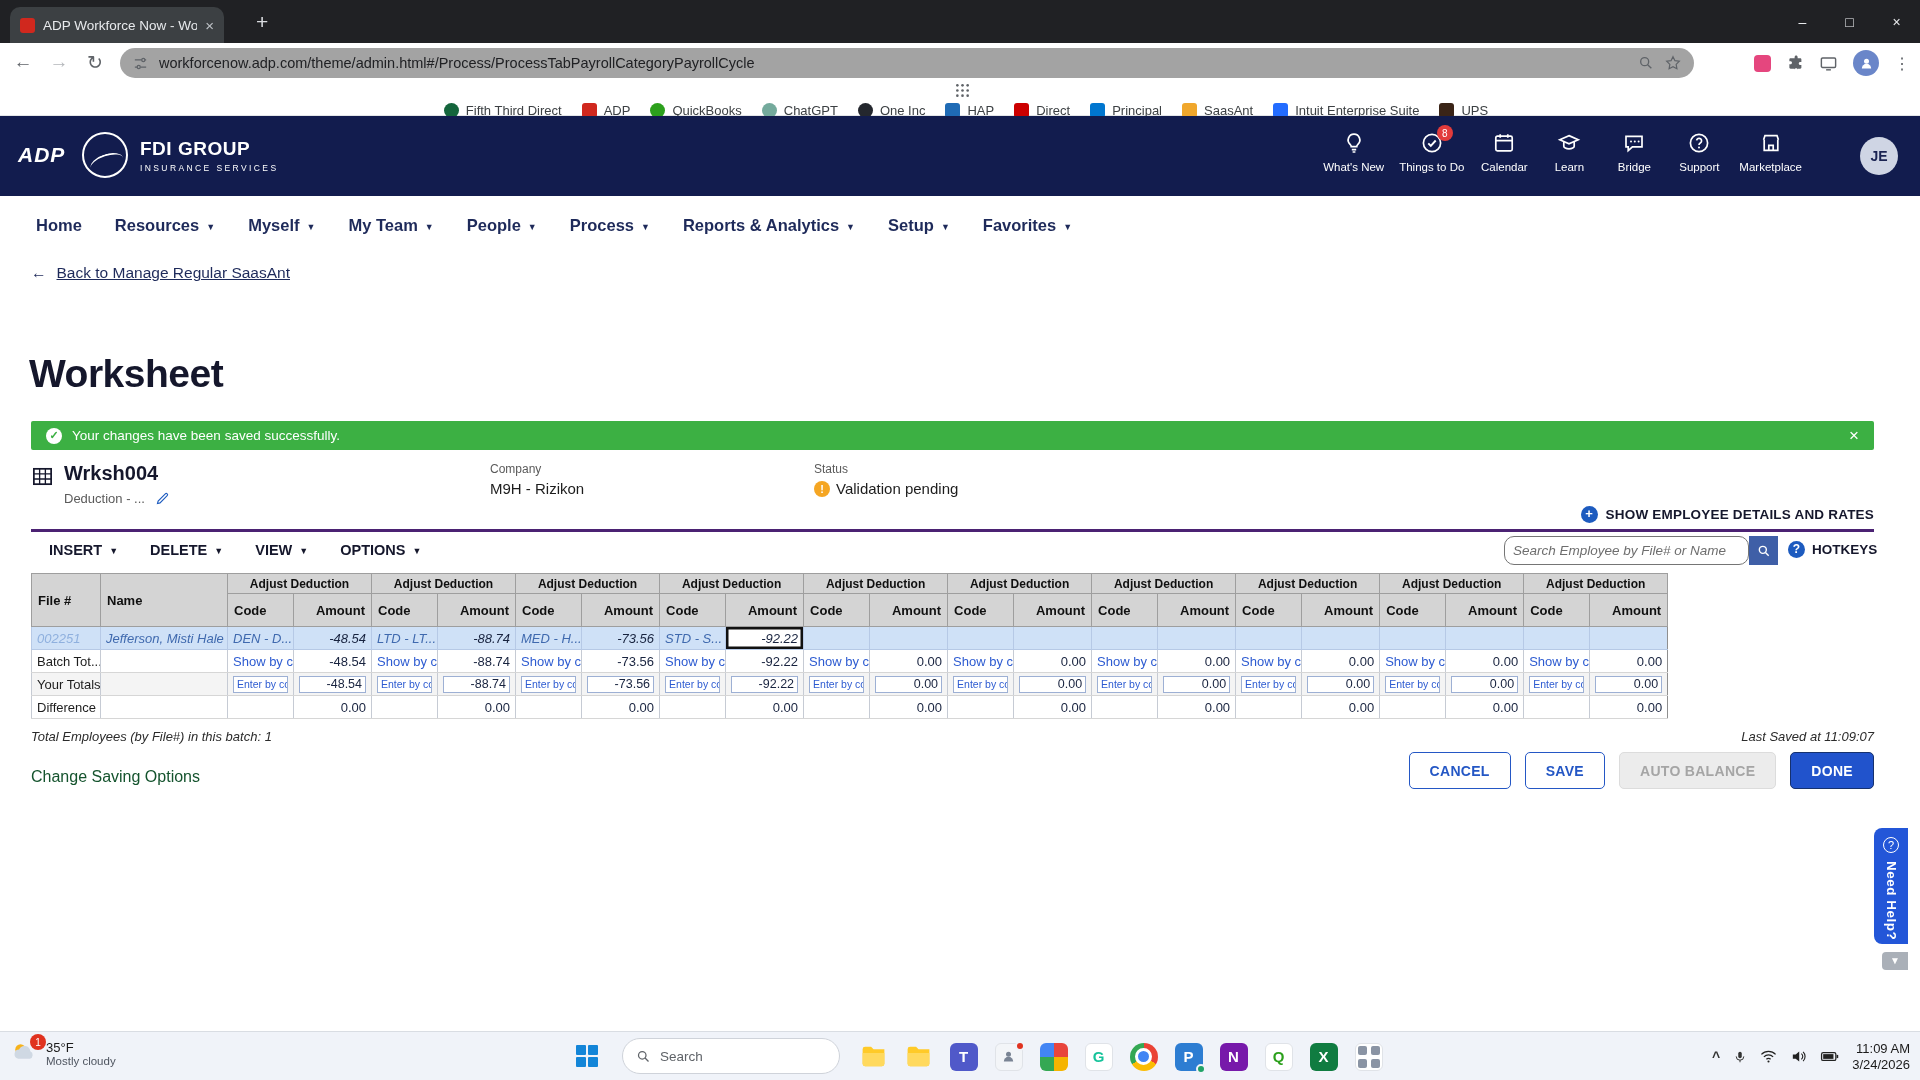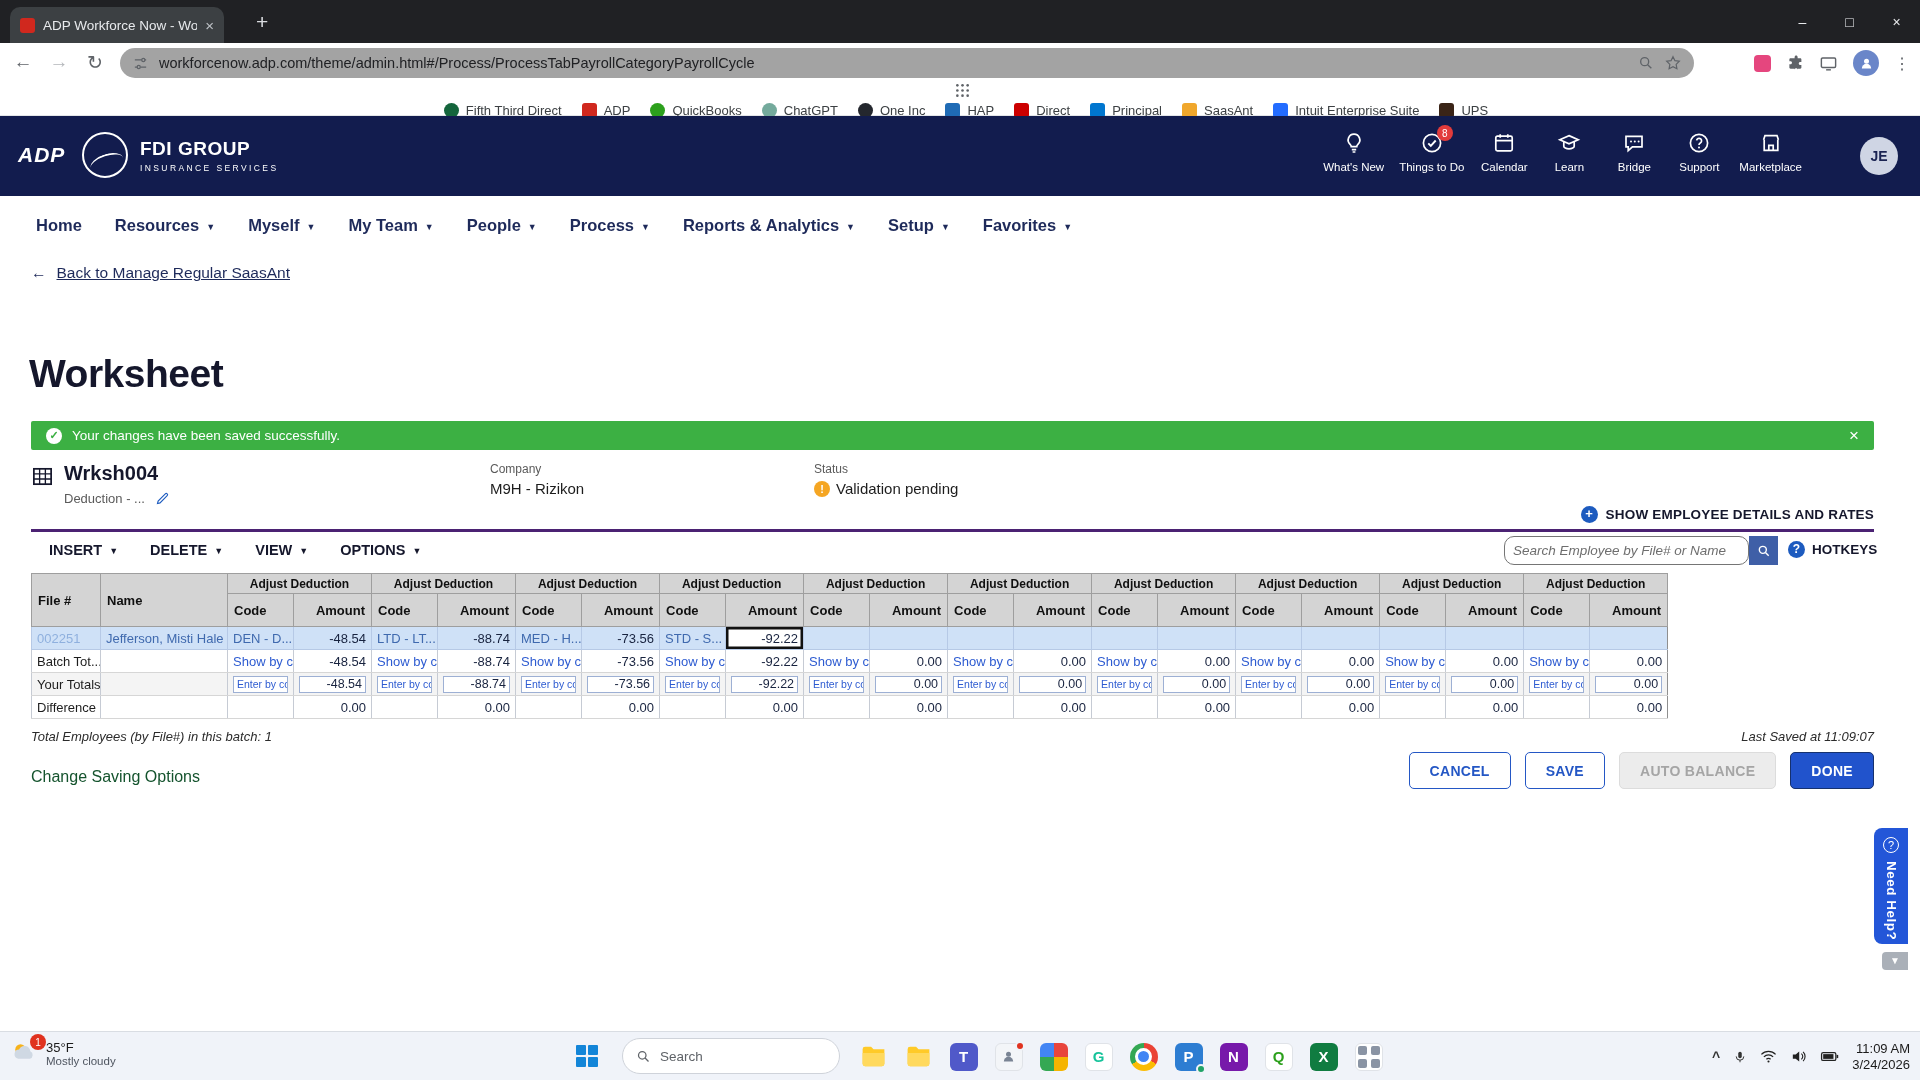--- a/index.html
+++ b/index.html
@@ -86,21 +86,21 @@
   .grid-wrap { position:absolute; left:31px; top:333px; }
   table.grid { border-collapse:collapse; table-layout:fixed; width:1636px; border:1px solid #8f8f8f; }
   table.grid th { background:#d4d4d4; border:1px solid #9e9e9e; font-size:13px; color:#101010; font-weight:bold; }
   tr.gh th.adjh { height:20px; font-size:12px; text-align:center; }
   th.fileh, th.nameh { text-align:left; padding-left:6px; }
   tr.sh th { height:33px; }
   th.codeh { text-align:left; padding-left:6px; }
   th.amth  { text-align:right; padding-right:6px; }
   table.grid td { height:23px; font-size:13px; padding:0 5px; border-left:1px solid #c6cbd4; border-bottom:1px solid #d6d6d6; white-space:nowrap; overflow:hidden; background-clip:padding-box; }
   tr.emp { background:#cfe1f7; }
-  tr.emp td { border-left-color:#b6c9e6; border-bottom-color:#b6c9e6; }
+  tr.emp td { border-left-color:#b6c9e6; border-bottom-color:#b6c9e6;font-style:italic; }
   td.file { color:#8fb0de; }
   tr.emp td.name, tr.emp td.code { color:#3f69ae; }
   td.amt { text-align:right; color:#18233f; }
   td.sel { background:#fff; box-shadow:inset 0 0 0 2.5px #111; }
   td.slink { color:#2d5bd1; font-size:10.5px; }
   tr.your { background:#f4f4f4; }
   .ebox, .abox { display:block; border:1px solid #9db0d4; background:#fff; height:17px; line-height:15px; padding:0 3px; overflow:hidden; }
   .ebox { color:#2d5bd1; font-size:10.5px; }
   .abox { text-align:right; font-size:12.5px; color:#18233f; }
   td.rlabel { font-size:13px; color:#1d1d1d; }

